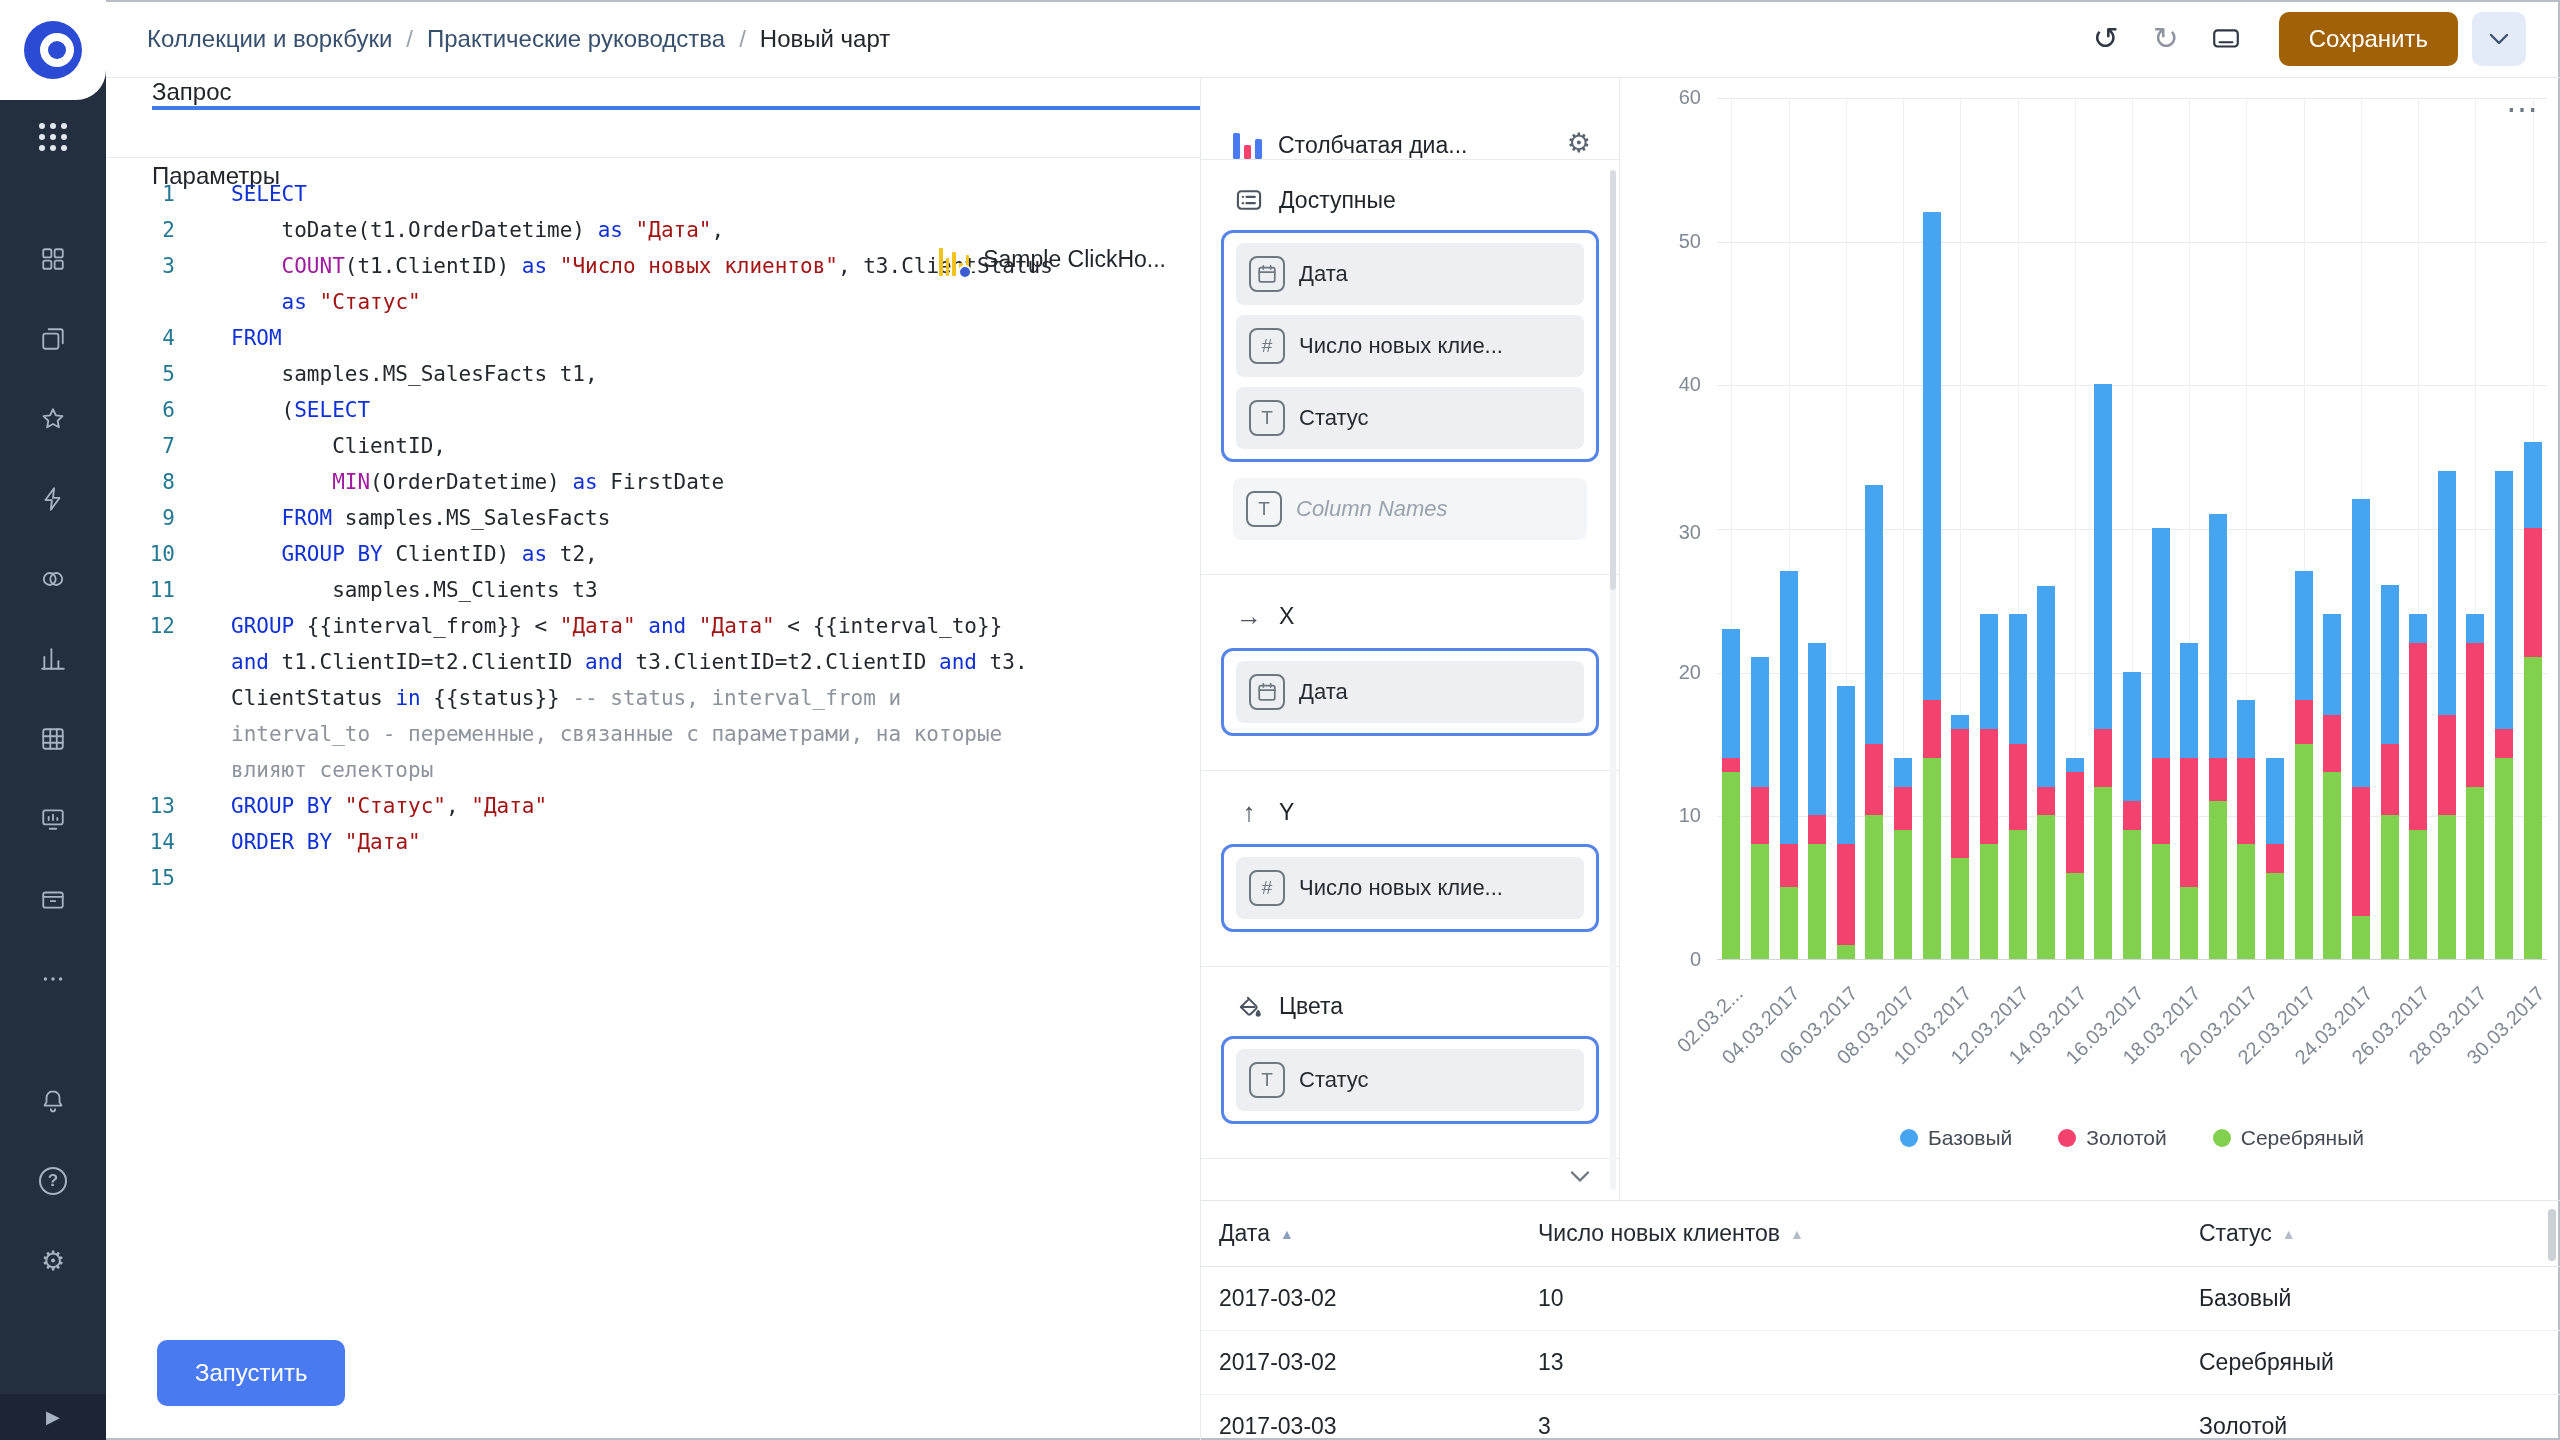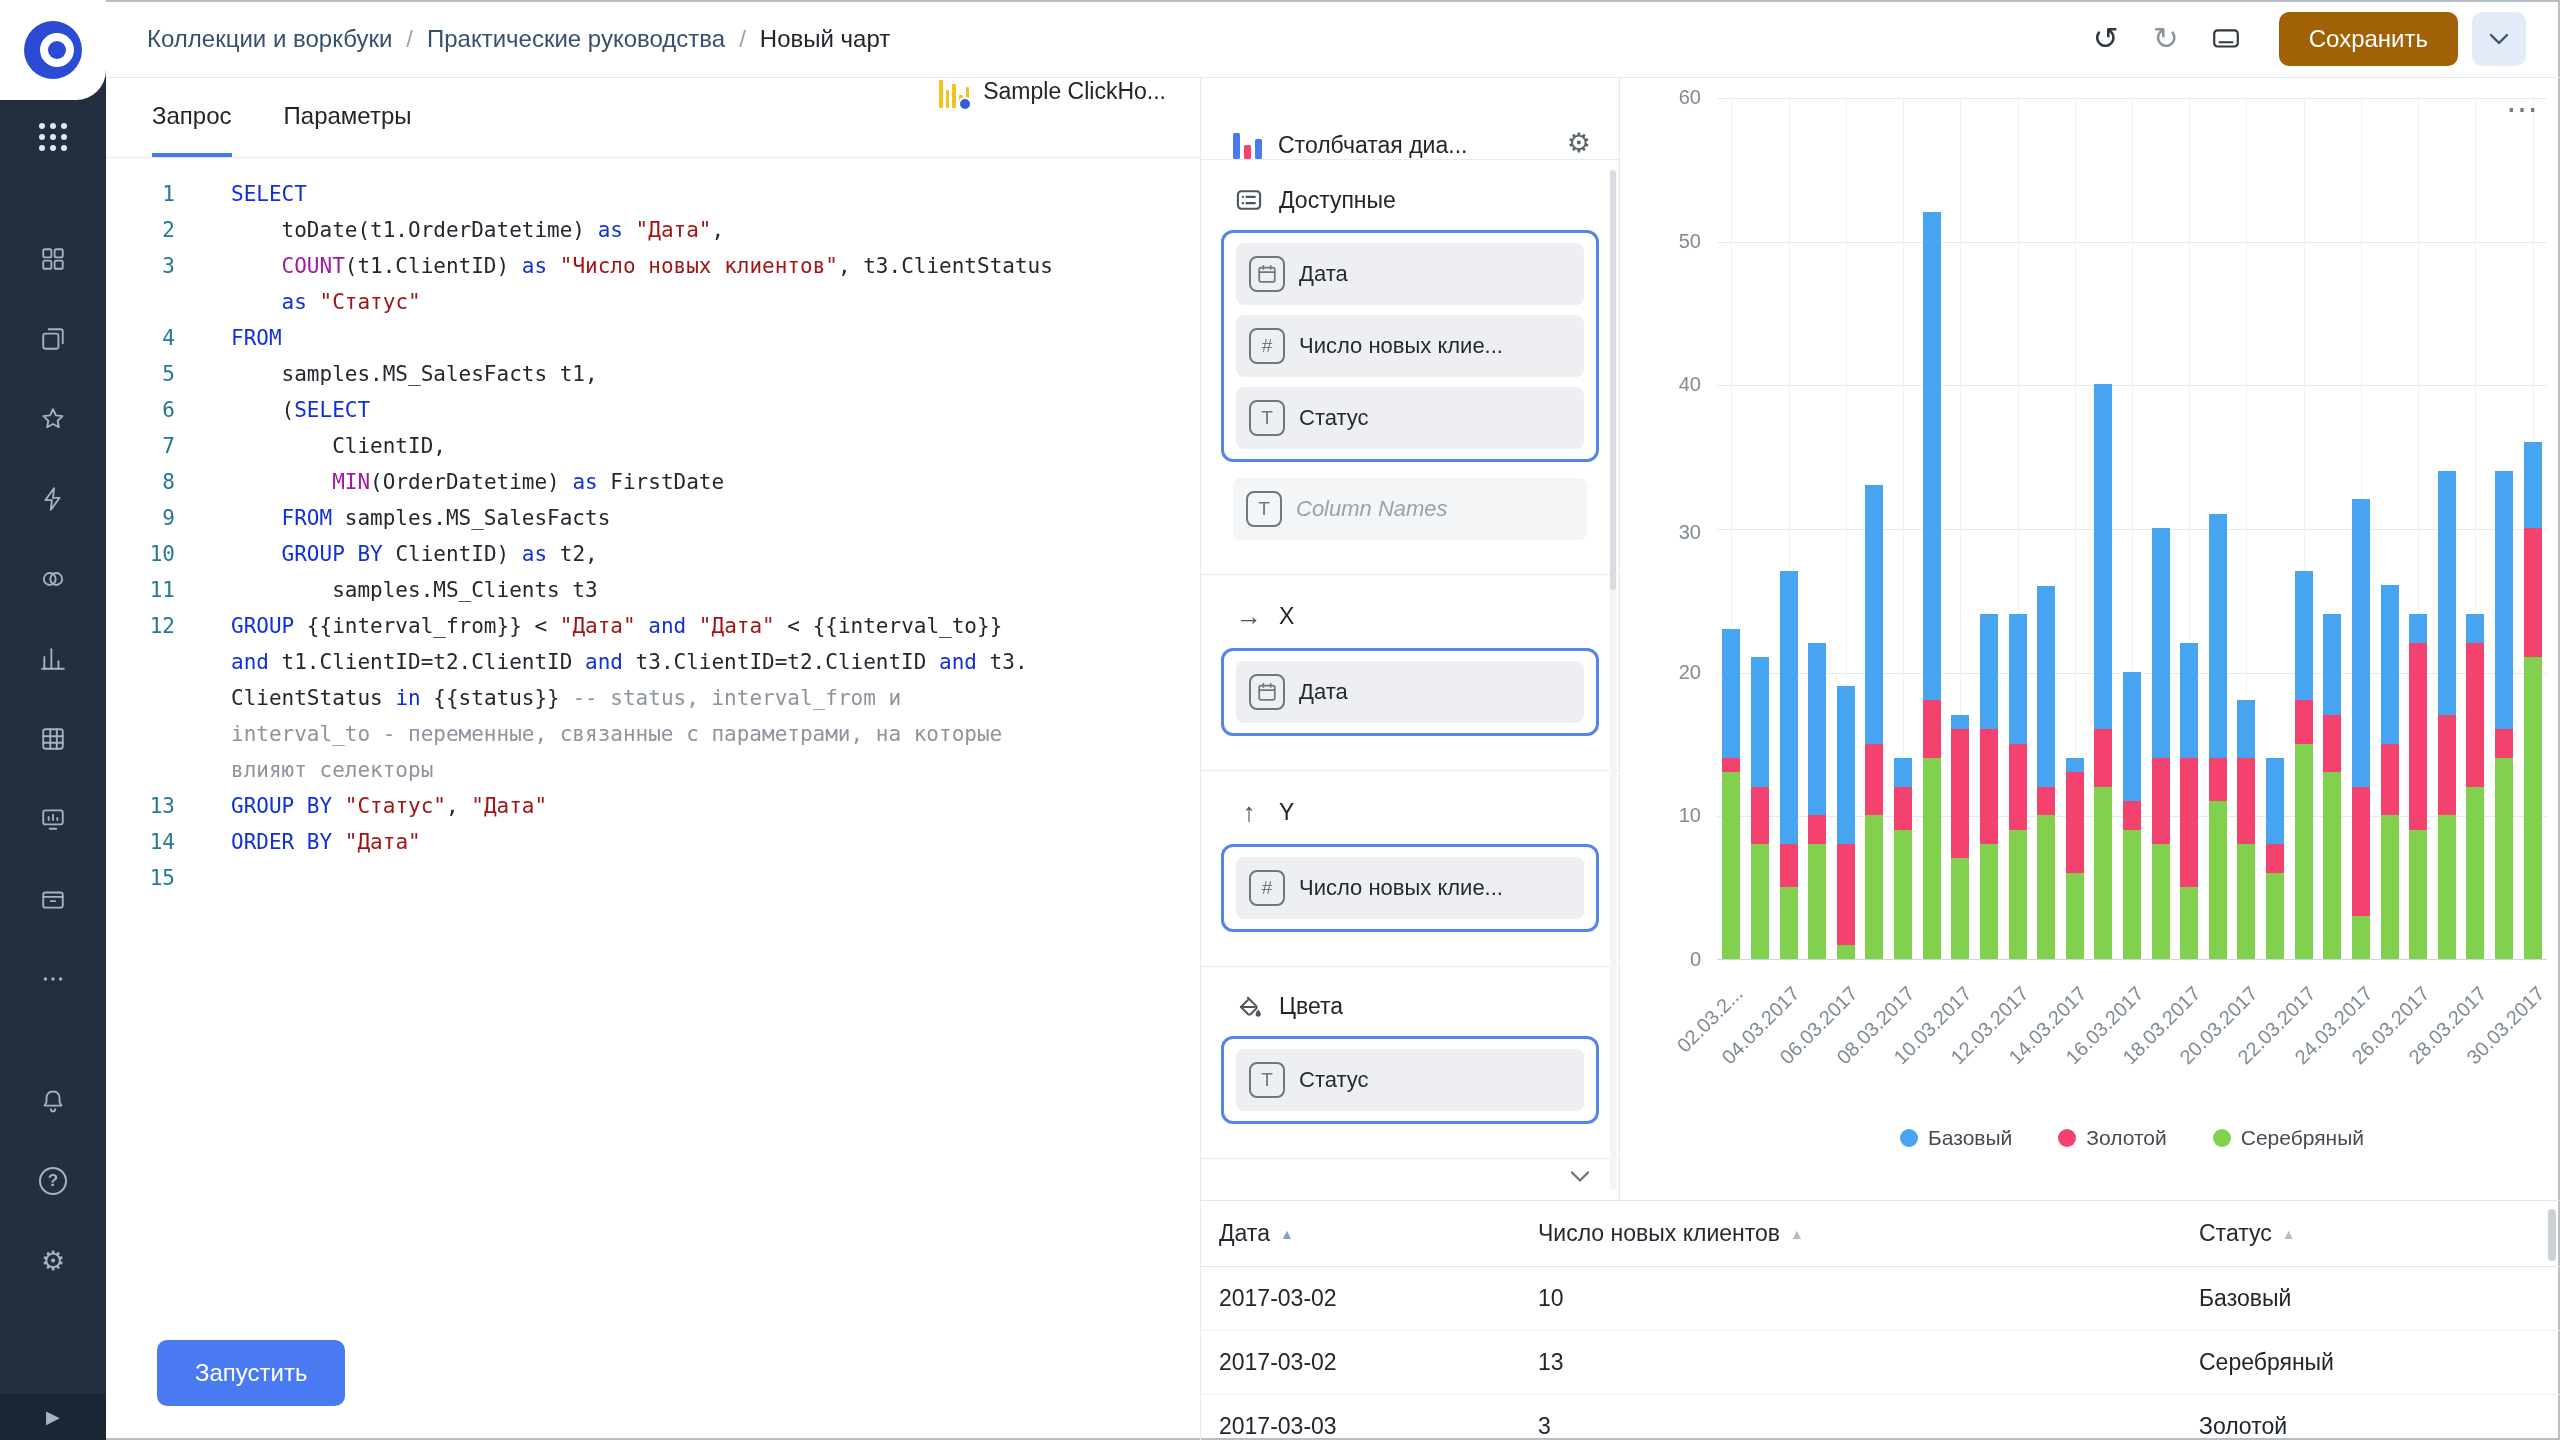--- a/index.html
+++ b/index.html
@@ -49,21 +49,21 @@
               border-radius:10px; font-size:24px; font-family:inherit; cursor:pointer; margin-left:16px; }
   .save-more { width:54px; height:54px; background:#e4ebf8; border:none; border-radius:10px;
                display:grid; place-items:center; cursor:pointer; }
   .save-more svg { stroke:#3f5270; fill:none; stroke-width:2.4; stroke-linecap:round; stroke-linejoin:round; }
 
   .content { flex:1; display:flex; min-height:0; }
 
   
   .query-panel { width:1094px; flex-shrink:0; display:flex; flex-direction:column; position:relative; }
   .tabbar { height:80px; display:flex; align-items:stretch; padding-left:46px; gap:52px;
-            border-bottom:1px solid #e9ecef; flex-shrink:0; }
+            border-bottom:1px solid #e9ecef; flex-shrink:0;flex-direction:column; }
   .tab { display:flex; align-items:center; font-size:24px; color:#21262b; cursor:pointer;
          border-bottom:4px solid transparent; }
   .tab.active { border-bottom-color:#437ce8; font-weight:500; }
   .connection { margin-left:auto; margin-right:34px; display:flex; align-items:flex-start; gap:14px; cursor:pointer; }
   .ch-icon { position:relative; width:30px; height:30px; display:flex; align-items:flex-end; gap:3px; }
   .ch-icon i { width:4px; background:#f3c21d; border-radius:1px; }
   .ch-badge { position:absolute; right:-3px; bottom:-3px; width:14px; height:14px; border-radius:50%;
               background:#3b5bd2; border:2px solid #fff; }
   .conn-name { font-size:23px; color:#21262b; }
   .editor { flex:1; padding-top:18px; overflow:hidden; font-family:"DejaVu Sans Mono", monospace;

